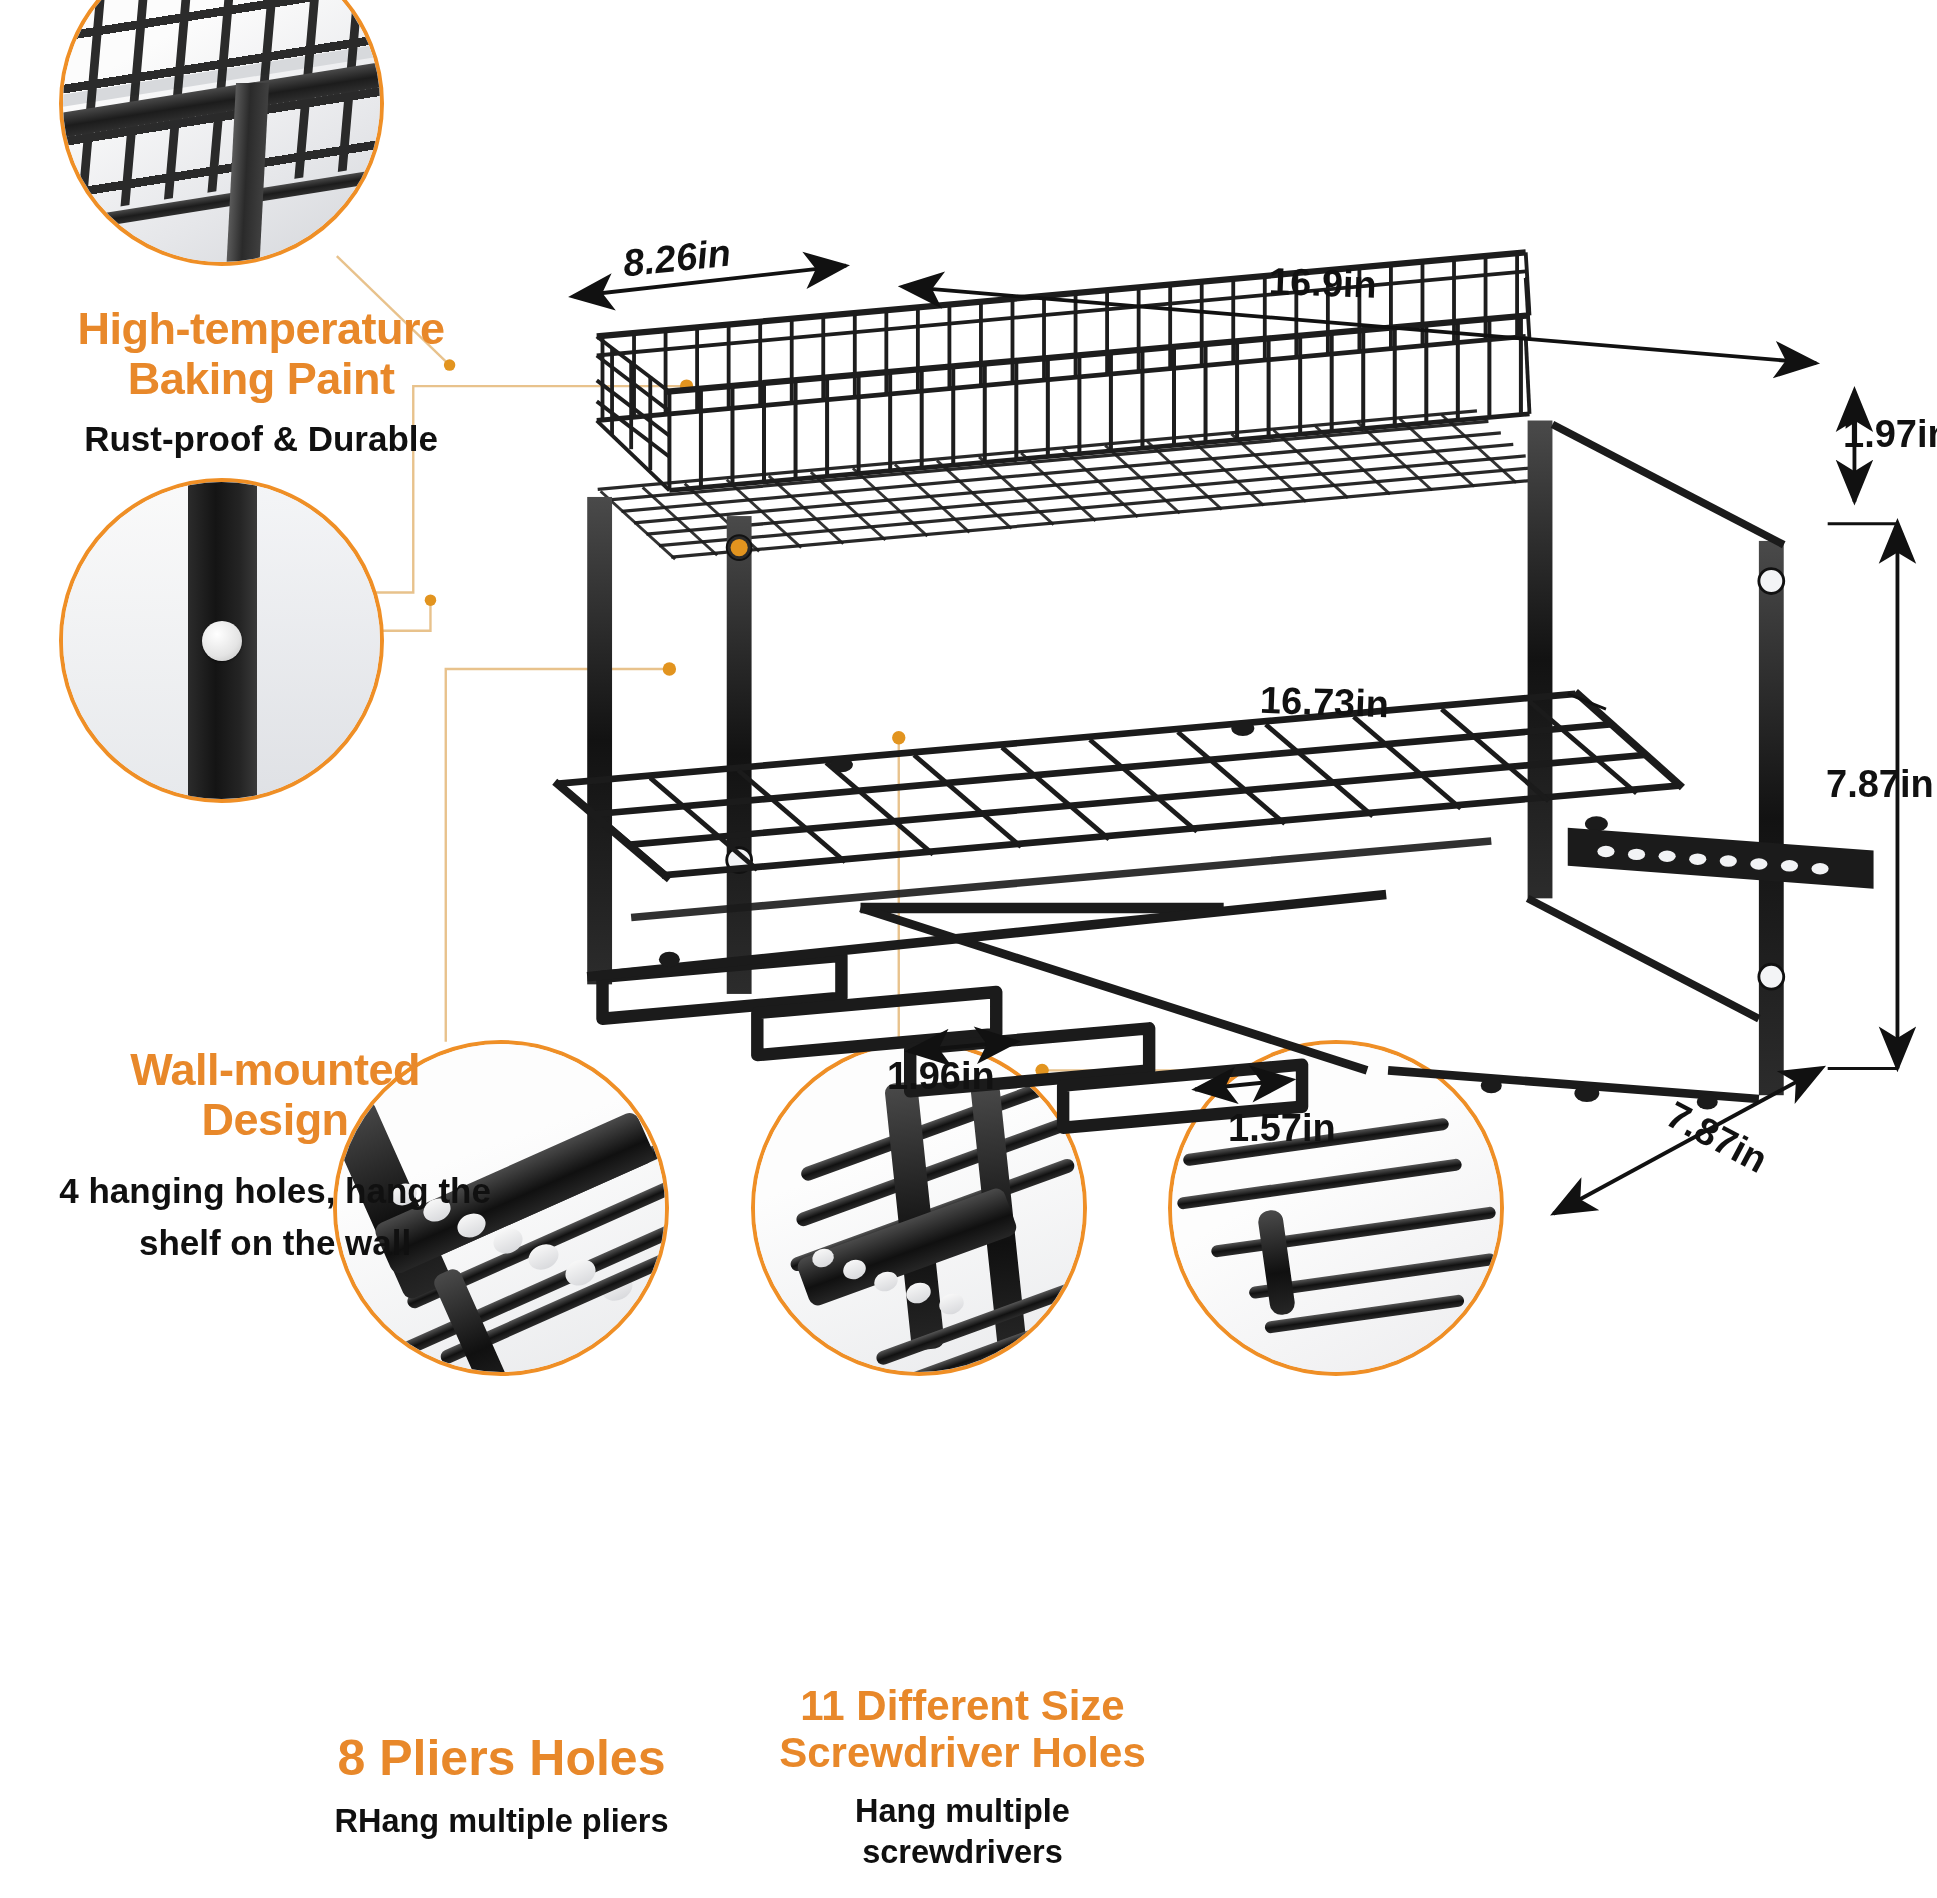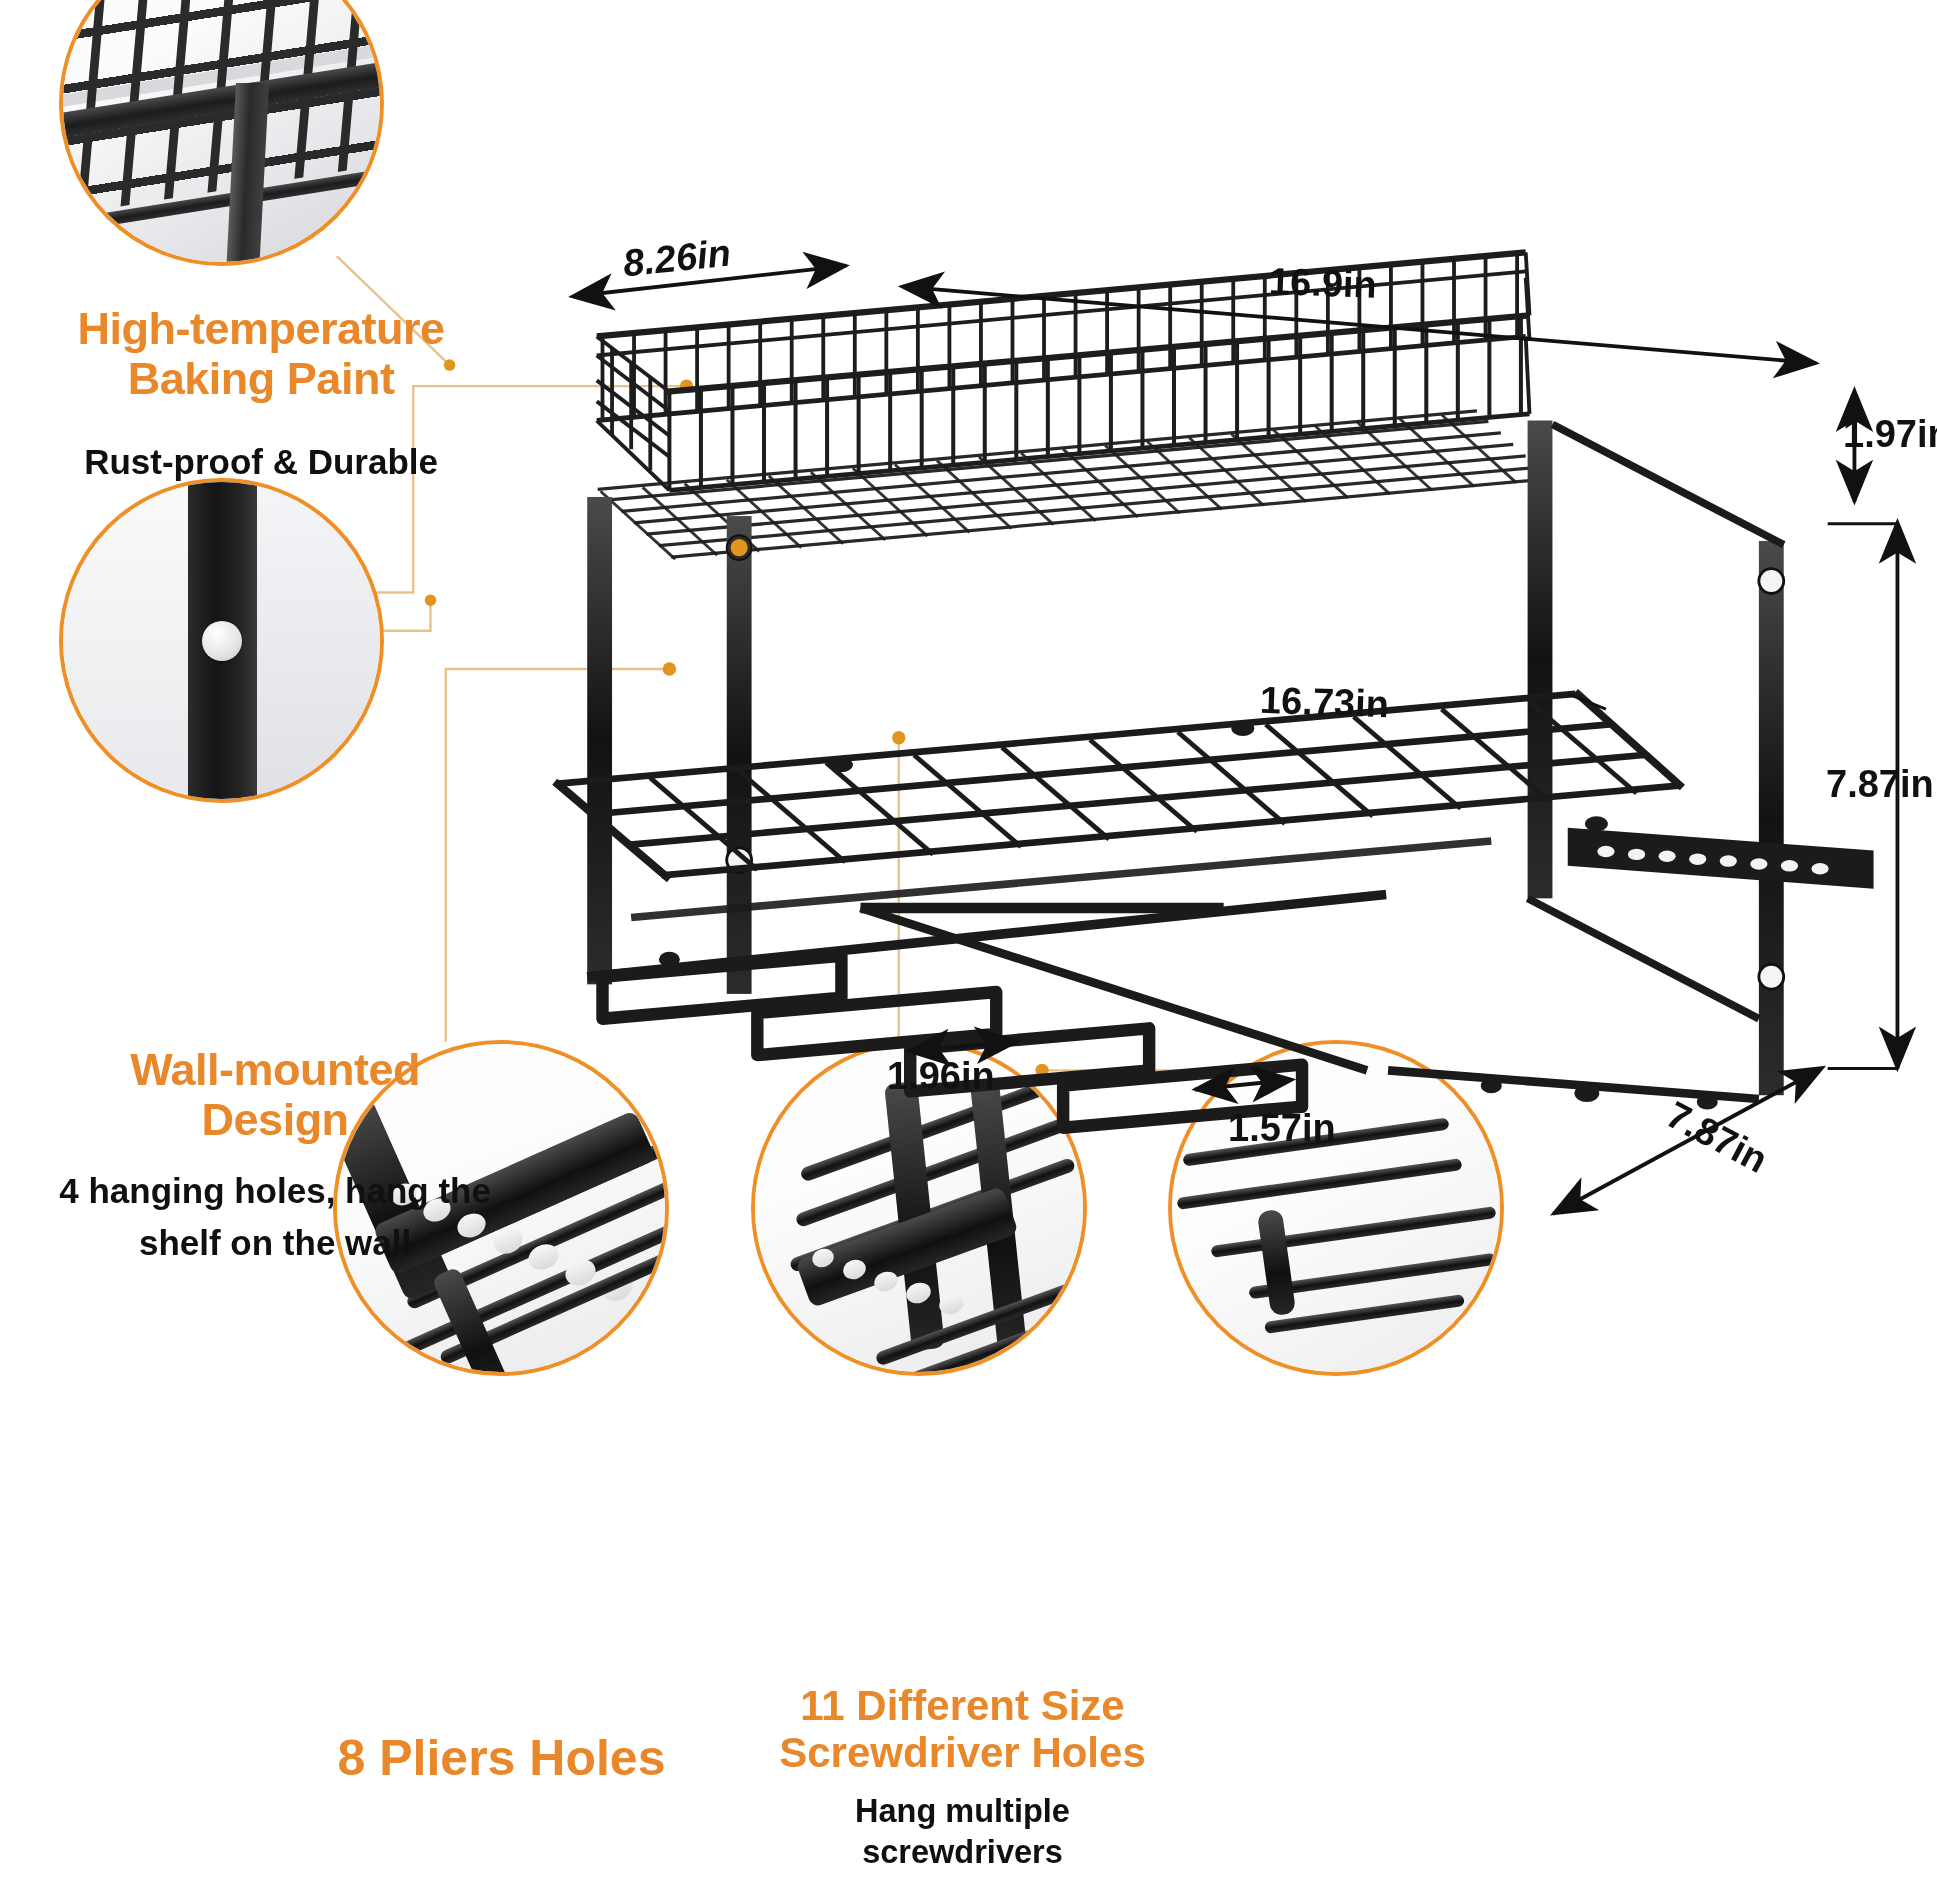--- a/index.html
+++ b/index.html
@@ -195,39 +195,42 @@
       <div class="rack-plate" style="left:92px;top:166px;width:25px;height:105px;transform:rotate(-8deg);border-radius:11.5px;"></div>
       <div class="rack-bar" style="left:92px;top:264px;width:201px;height:12.4px;transform:rotate(-8deg);"></div>
     </div>
   </div>
 
   <div style="position:absolute;left:7.6px;top:304px;width:507px;">
     <div class="callout-title" style="font-size:45px;letter-spacing:-0.5px;">
       <div>High-temperature</div>
       <div>Baking Paint</div>
     </div>
-    <div class="callout-sub" style="font-size:35px;margin-top:35px;">
+    <div class="callout-sub" style="font-size:35px;margin-top:12px;">
       <div>Rust-proof &amp; Durable</div>
     </div>
   </div>
 
   <div style="position:absolute;left:7.6px;top:1029px;width:535px;margin-top:16px;">
     <div class="callout-title" style="font-size:45px;letter-spacing:-0.5px;">
       <div>Wall-mounted</div>
       <div>Design</div>
     </div>
     <div class="callout-sub" style="font-size:35px;margin-top:19px;line-height:1.5;">
       <div>4 hanging holes, hang the</div>
       <div>shelf on the wall</div>
     </div>
   </div>
 
   <div style="position:absolute;left:315px;top:1730px;width:373px;">
     <div class="callout-title" style="font-size:50px;">
       <div>8 Pliers Holes</div>
+    </div>
+    <div class="callout-sub" style="font-size:32.5px;margin-top:15.3px;">
+      <div>RHang multiple pliers</div>
     </div>
   </div>
 
   <div style="position:absolute;left:752px;top:1682px;width:421px;">
     <div class="callout-title" style="font-size:42px;">
       <div>11 Different Size</div>
       <div>Screwdriver Holes</div>
     </div>
     <div class="callout-sub" style="font-size:32.5px;margin-top:15.3px;">
       <div>Hang multiple screwdrivers</div>

